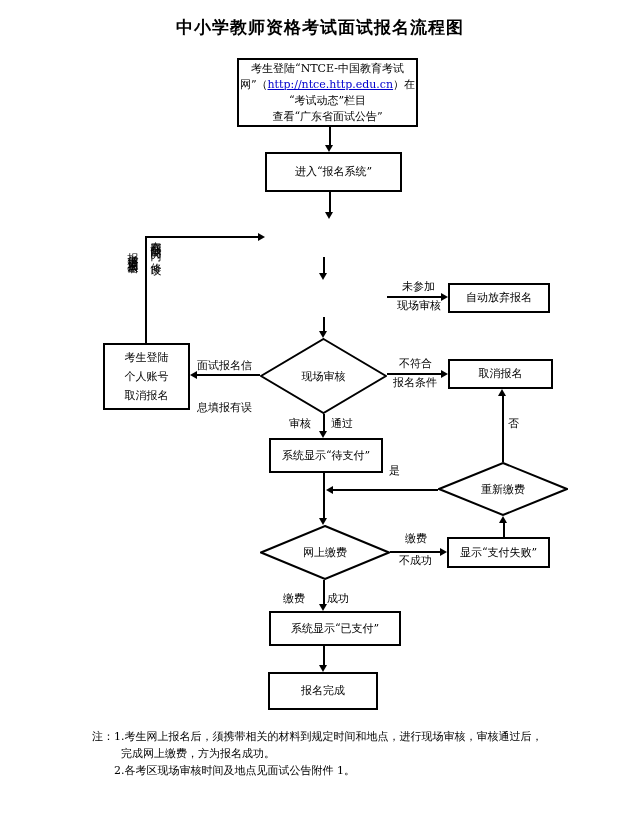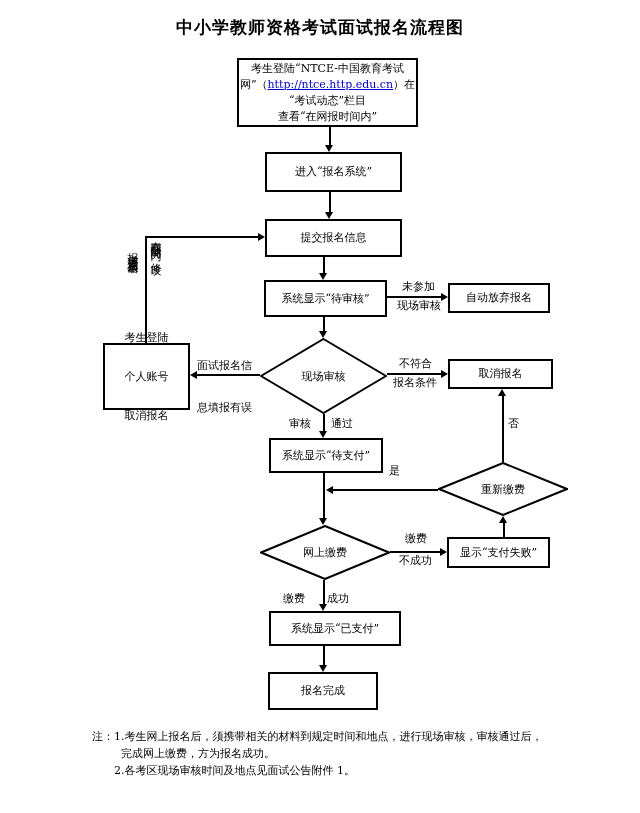--- a/index.html
+++ b/index.html
@@ -33,40 +33,34 @@
 <body>
 
 <div class="canvas">
 
   <div class="title">中小学教师资格考试面试报名流程图</div>
 
   <div class="box" style="left:237px;top:58px;width:181px;height:69px;line-height:16px;">
     <div>考生登陆“NTCE-中国教育考试</div>
     <div><span>网”（</span><span class="link">http://ntce.http.edu.cn</span><span>）在</span></div>
     <div>“考试动态”栏目</div>
-    <div>查看“在网报时间内”</div>
+    <div>查看“广东省面试公告”</div>
   </div>
 
   <div class="box" style="left:265px;top:152px;width:137px;height:40px;">
     <div>进入“报名系统”</div>
   </div>
 
-  <div class="box" style="left:265px;top:219px;width:137px;height:38px;">
-    <div>提交报名信息</div>
-  </div>
 
-  <div class="box" style="left:264px;top:280px;width:123px;height:37px;">
-    <div>系统显示“待审核”</div>
-  </div>
 
   <div class="box" style="left:448px;top:283px;width:102px;height:30px;">
     <div>自动放弃报名</div>
   </div>
 
-  <div class="box" style="left:103px;top:343px;width:87px;height:67px;line-height:19px;gap:20px;">
+  <div class="box" style="left:103px;top:343px;width:87px;height:67px;line-height:19px;">
     <div>考生登陆</div>
     <div>个人账号</div>
     <div>取消报名</div>
   </div>
 
   <div class="box" style="left:448px;top:359px;width:105px;height:30px;">
     <div>取消报名</div>
   </div>
 
   <div class="box" style="left:269px;top:438px;width:114px;height:35px;">

